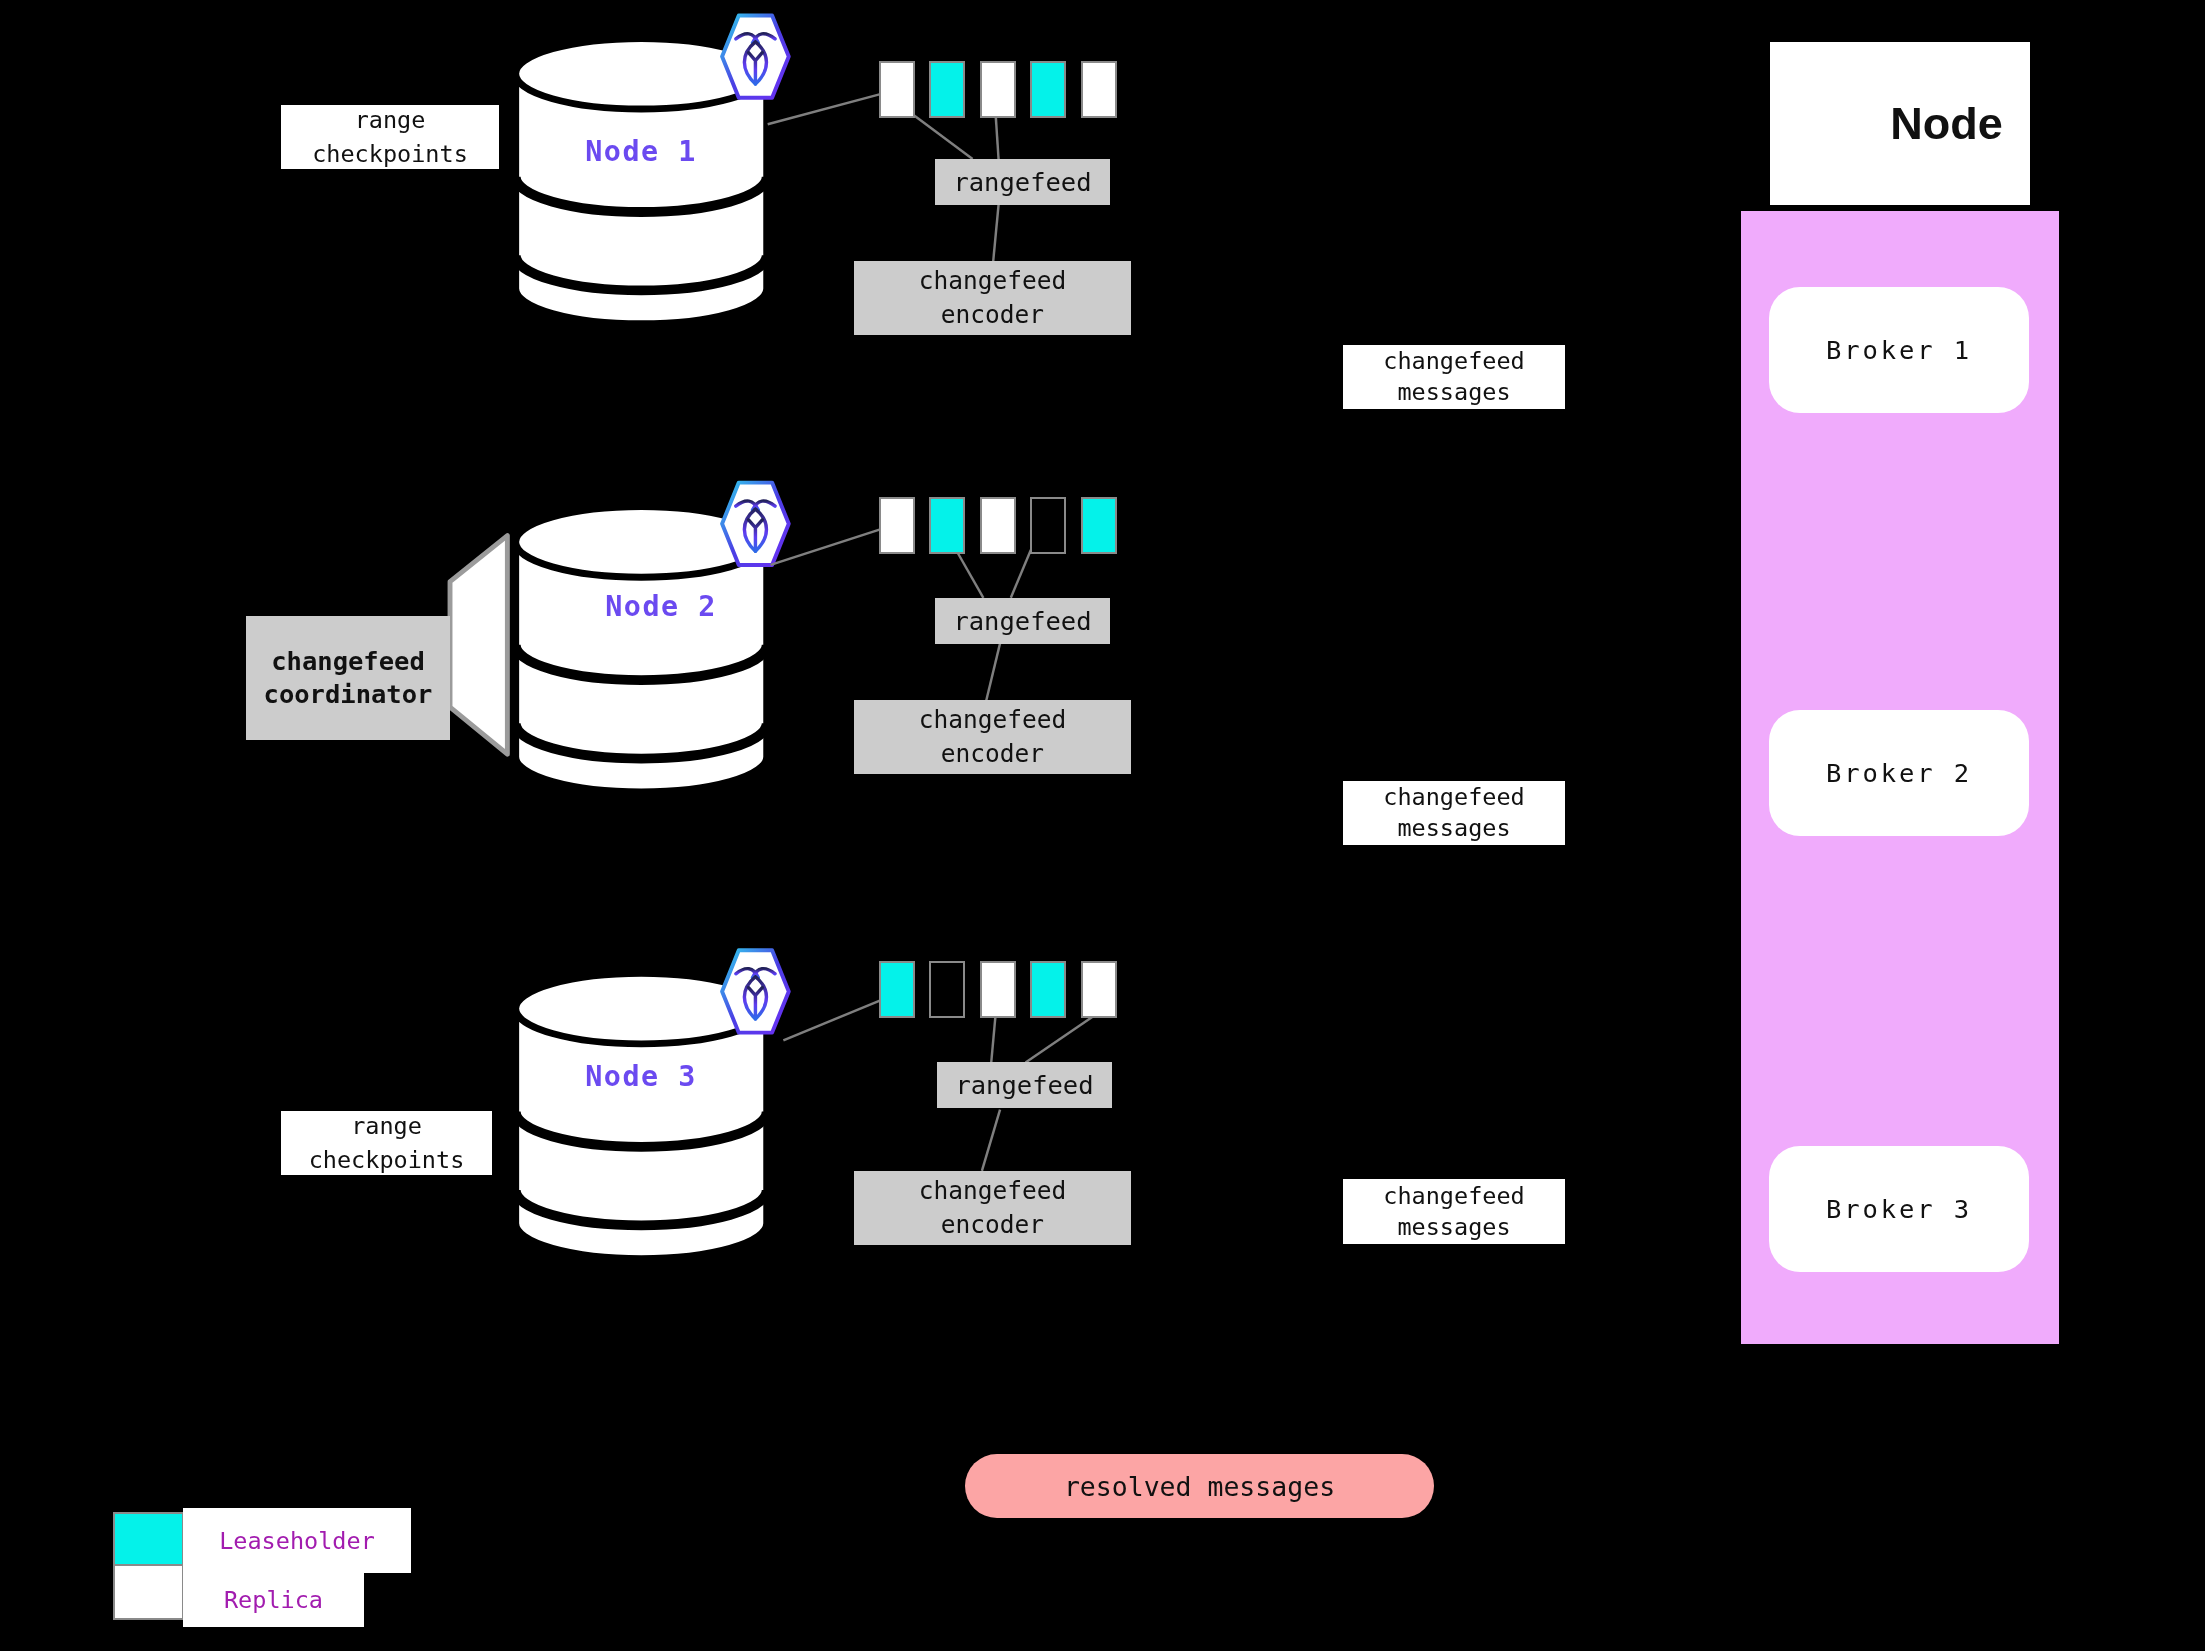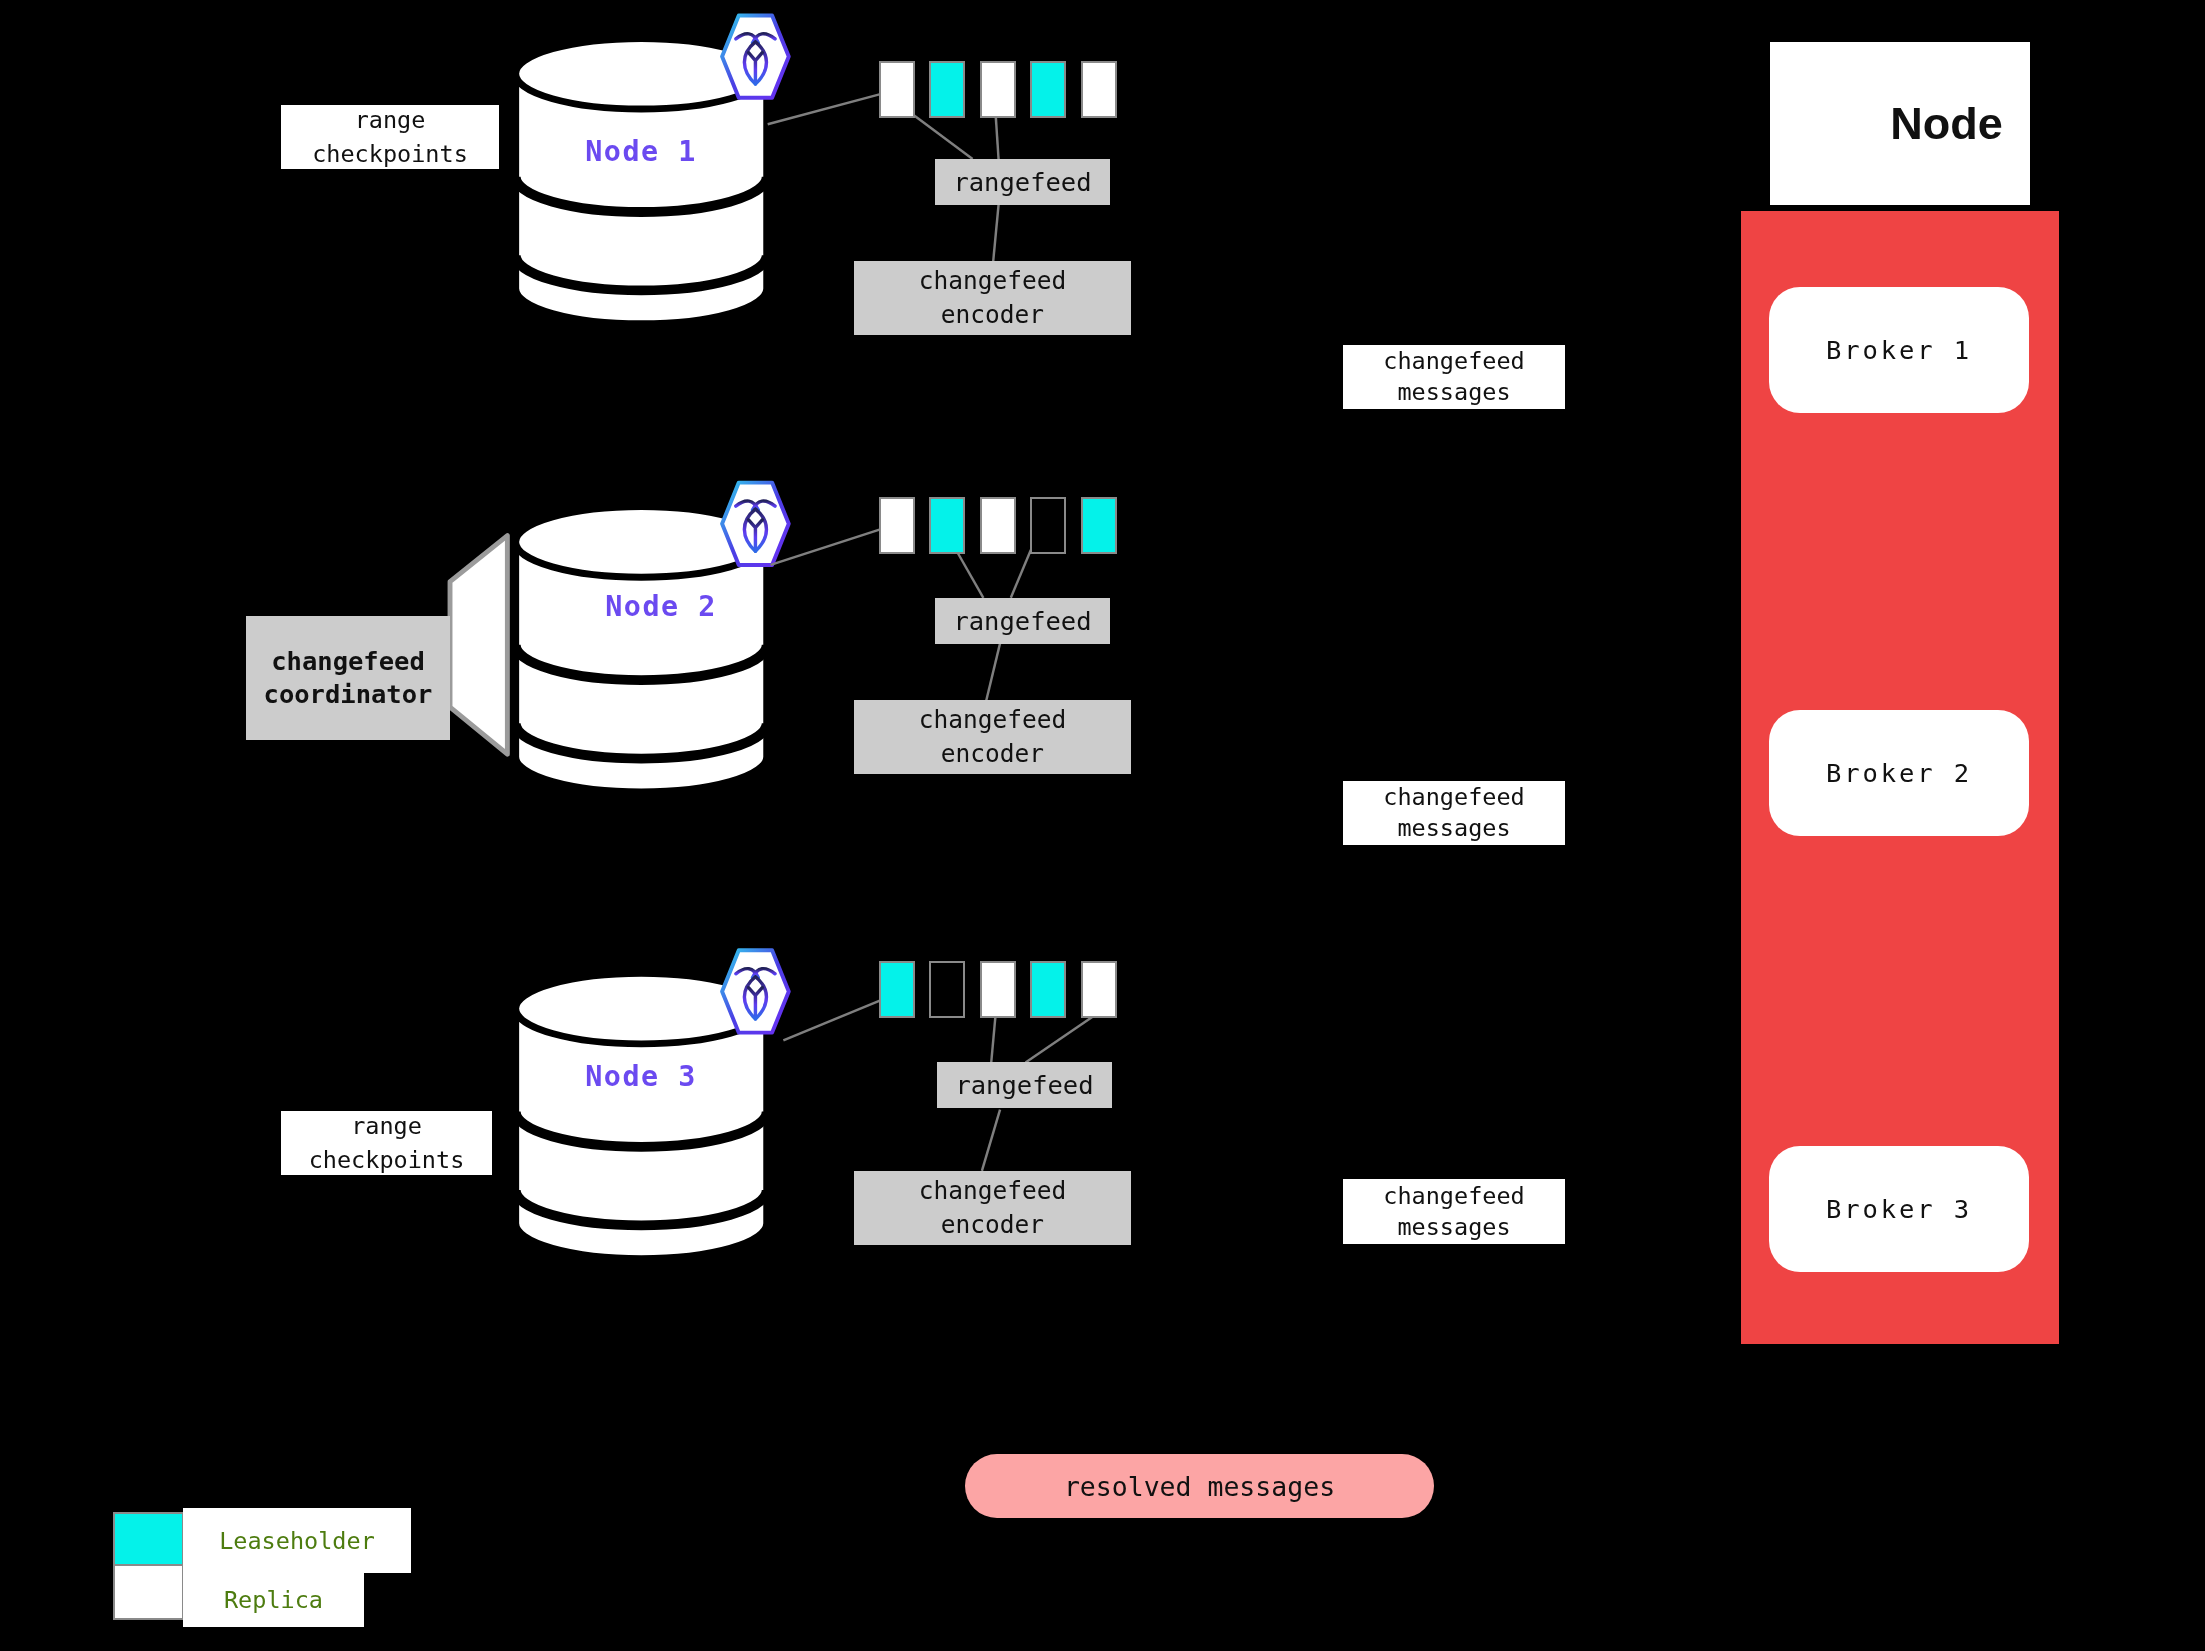--- a/index.html
+++ b/index.html
@@ -17,21 +17,21 @@
   .msg-label{font-size:23.5px;line-height:31px;}
   .cp-label{font-size:23.5px;line-height:34px;}
   .coord-label{font-size:25.5px;line-height:33px;font-weight:bold;margin-top:36px;}
   .broker{background:#fff;border-radius:31px;color:#111;font-size:25.5px;letter-spacing:2.9px;}
   .pill{background:#fca5a5;border-radius:32px;color:#111;font-size:26.5px;}
   .range{position:absolute;width:32px;height:53px;border:2.9px solid #8a8a8a;}
   .r-leaseholder{background:#04f2ea;}
   .r-replica{background:#ffffff;}
   .r-empty{background:#000000;}
   .swatch{position:absolute;width:67px;height:52px;border:2.9px solid #8a8a8a;}
-  .legend-label{font-size:23.5px;color:#4d7c0f;}
+  .legend-label{font-size:23.5px;color:#a21caf;}
   .kafka-box{display:flex;align-items:center;justify-content:center;gap:12.7px;background:#fff;}
   .kafka-word{font-family:"Liberation Sans",sans-serif;font-weight:700;font-size:45px;color:#111;}
 </style>
 </head>
 <body>
 
 <div class="stage">
 
   <svg class="layer" viewBox="0 0 4498 3369">
     <defs>
@@ -181,21 +181,21 @@
     <span>changefeed encoder</span>
   </div>
   <div class="abs whitebox msg-label wrap2" style="left:1343px;top:1179px;width:222px;height:65px;padding:0 29px;">
     <span>changefeed messages</span>
   </div>
 
   <div class="abs kafka-box" style="left:1770px;top:42px;width:260px;height:163px;padding-left:93px;">
     <span class="kafka-word">Node</span>
   </div>
 
-  <div class="abs" style="left:1741px;top:211px;width:318px;height:1133px;background:#ef4444;padding-left:8px;">
+  <div class="abs" style="left:1741px;top:211px;width:318px;height:1133px;background:#f0abfc;padding-left:8px;">
     <div class="abs broker centered" style="left:28px;top:76px;width:260px;height:126px;">Broker 1</div>
     <div class="abs broker centered" style="left:28px;top:499px;width:260px;height:126px;">Broker 2</div>
     <div class="abs broker centered" style="left:28px;top:935px;width:260px;height:126px;">Broker 3</div>
   </div>
 
   <div class="abs pill centered" style="left:965px;top:1454px;width:469px;height:64px;">resolved messages</div>
 
   <div class="swatch r-bind r-leaseholder" style="left:113px;top:1512px;"></div>
   <div class="swatch r-bind r-replica" style="left:113px;top:1564px;"></div>
   <div class="abs whitebox legend-label centered" style="left:183px;top:1508px;width:228px;height:65px;">Leaseholder</div>

